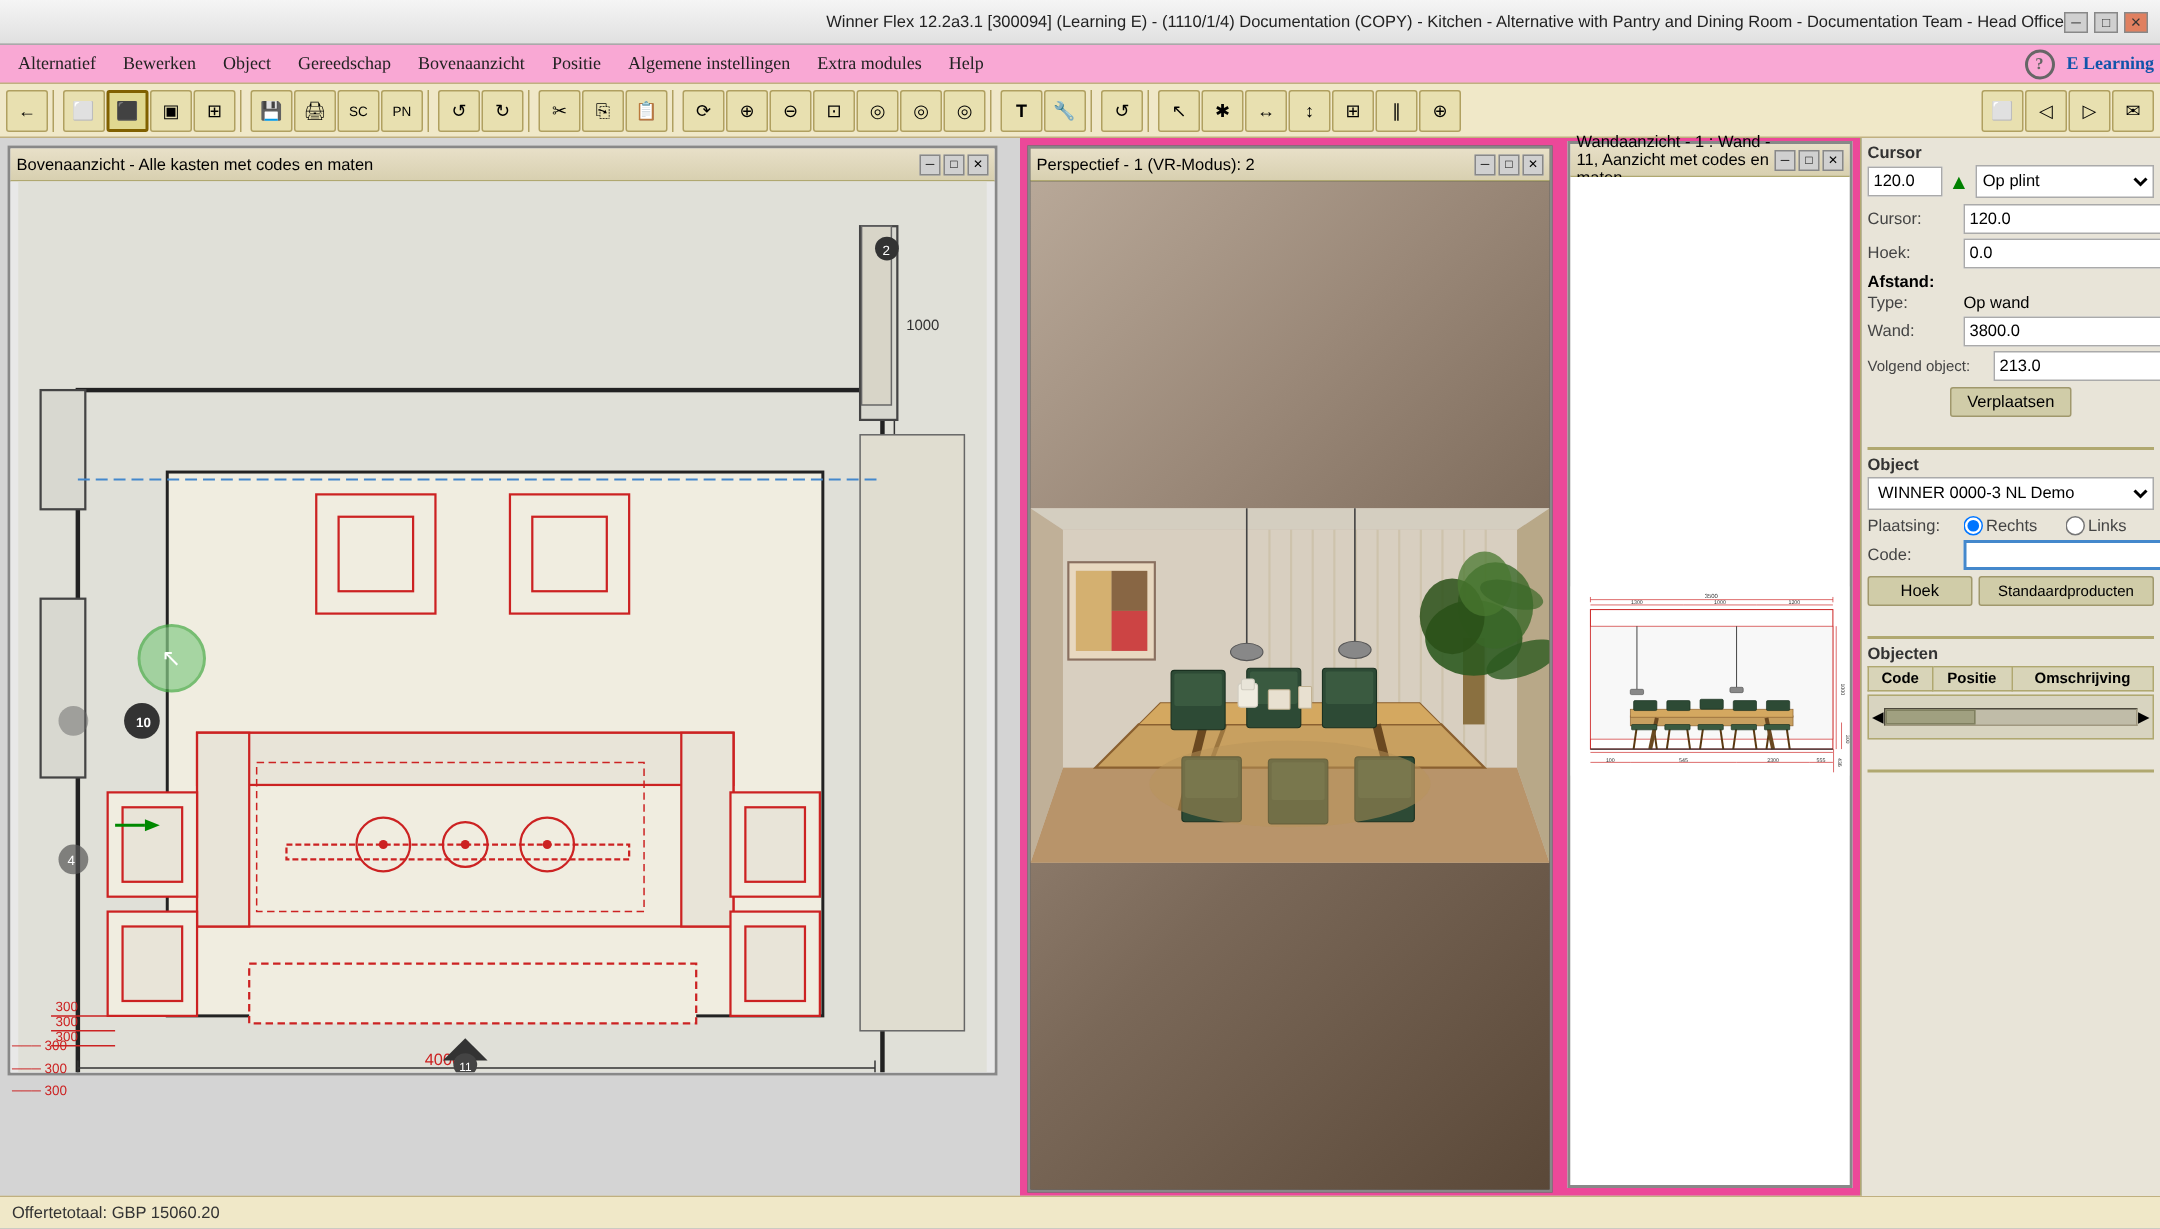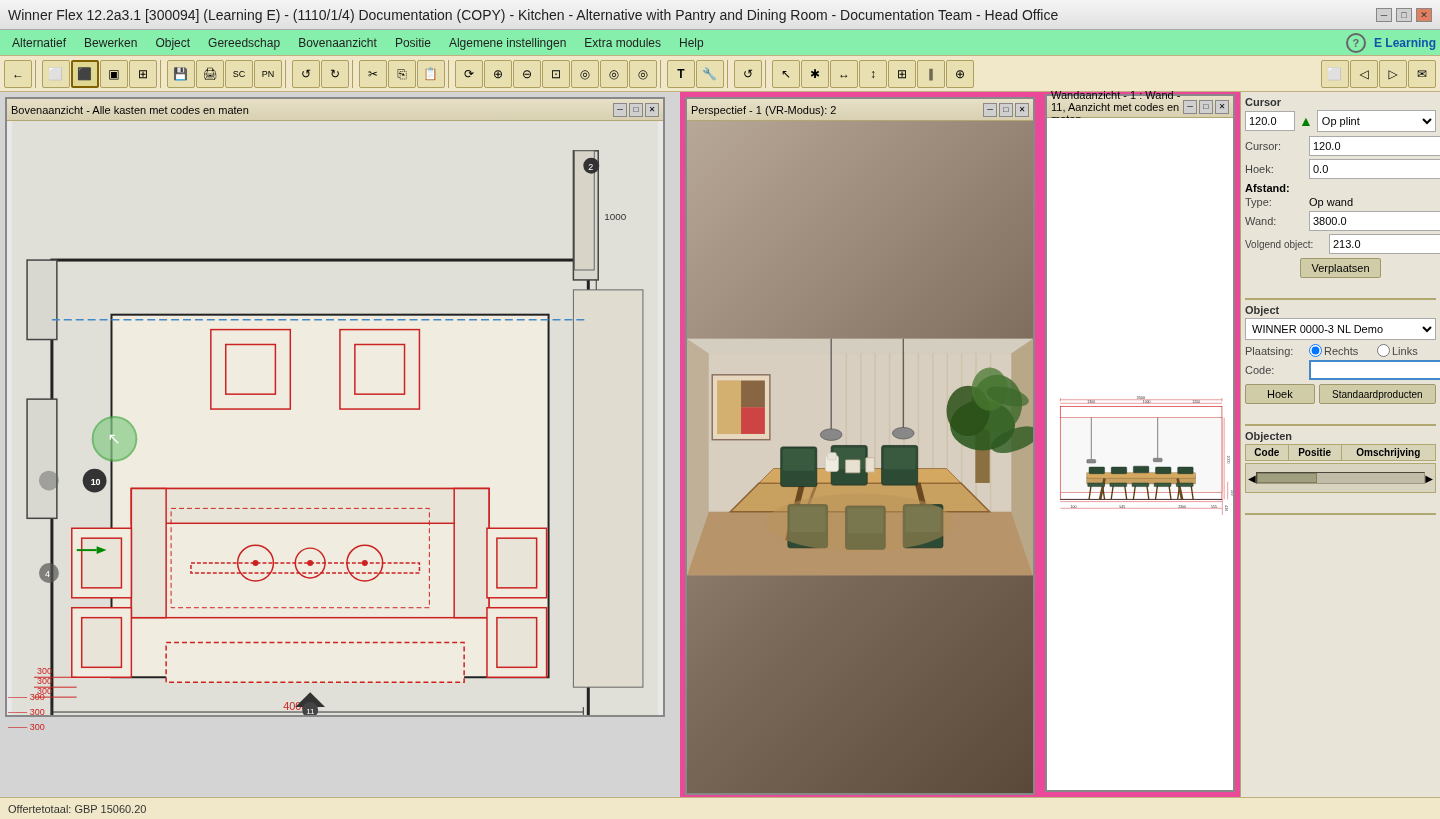--- a/index.html
+++ b/index.html
@@ -23,26 +23,27 @@
       background: #d0d0d0;
       border: 1px solid #888;
       cursor: pointer;
       display: flex; align-items: center; justify-content: center;
       font-size: 9px;
     }
 
     
     #menu-bar {
       height: 26px;
-      background: #86efac;
+      background: #f9a8d4;
       border-bottom: 1px solid #c0b080;
       display: flex;
       align-items: center;
       padding: 0 4px;
       gap: 2px;
+      font-family: Liberation Serif, serif;
     }
     .menu-item {
       padding: 3px 8px;
       cursor: pointer;
       font-size: 12px;
       color: #222;
       border-radius: 2px;
     }
 
     
@@ -315,21 +316,21 @@
     .up-arrow {
       color: #008000;
       font-size: 14px;
       cursor: pointer;
     }
   </style>
 </head>
 <body>
 
 <div id="title-bar">
-  <span style="font-size:14px; color:#222; flex:1; text-align:left; overflow:hidden; white-space:nowrap;">Winner Flex 12.2a3.1  [300094]  (Learning E)  -  (1110/1/4) Documentation (COPY) - Kitchen - Alternative with Pantry and Dining Room - Documentation Team - Head Office</span>
+  <span style="font-size:11px; color:#222; flex:1; text-align:right; overflow:hidden; white-space:nowrap;">Winner Flex 12.2a3.1  [300094]  (Learning E)  -  (1110/1/4) Documentation (COPY) - Kitchen - Alternative with Pantry and Dining Room - Documentation Team - Head Office</span>
   <div class="window-controls">
     <div class="win-btn">─</div>
     <div class="win-btn">□</div>
     <div class="win-btn" style="background:#e08060;">✕</div>
   </div>
 </div>
 
 <div id="menu-bar">
   <div class="menu-item">Alternatief</div>
   <div class="menu-item">Bewerken</div>

